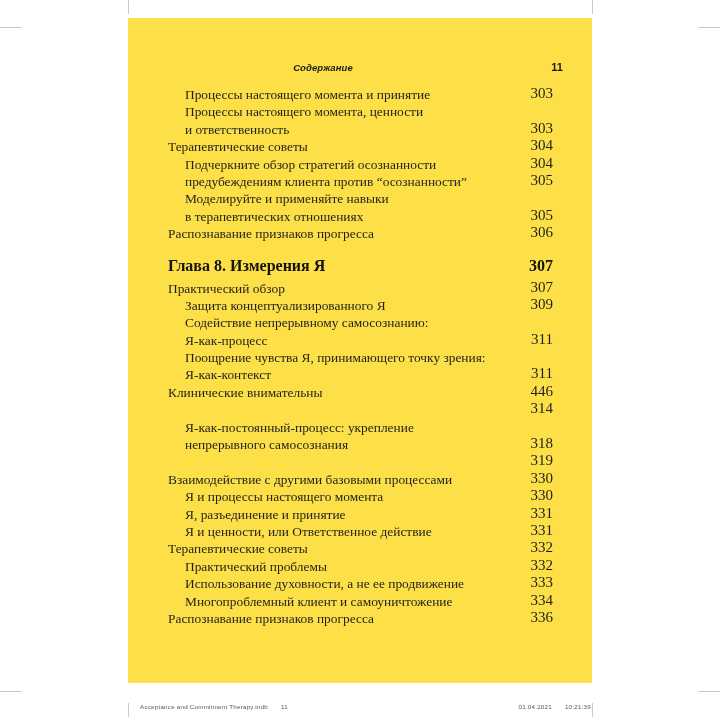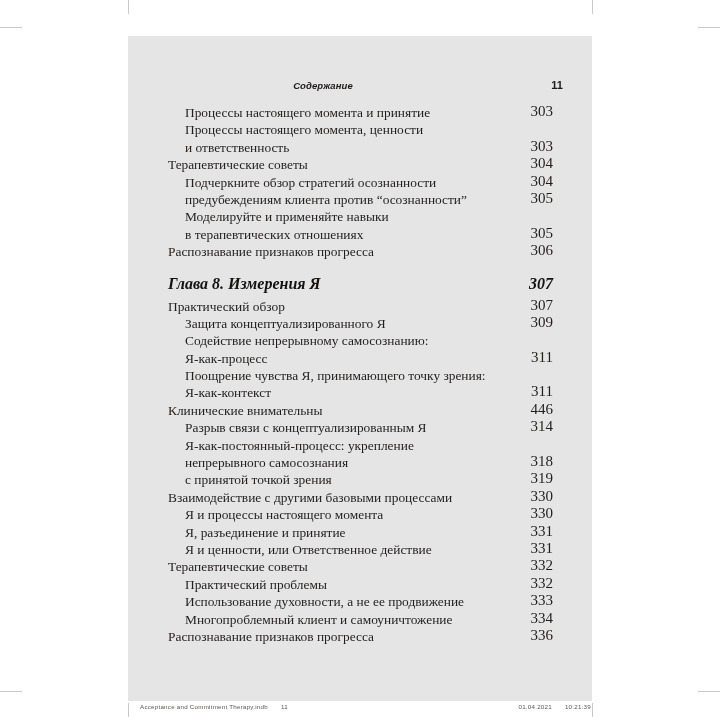--- a/index.html
+++ b/index.html
@@ -31,24 +31,24 @@
 
   .cm-tl-h { left: 0px;   top: 27px; }
   .cm-tr-h { left: 698px; top: 27px; }
   .cm-bl-h { left: 0px;   top: 691px; }
   .cm-br-h { left: 698px; top: 691px; }
 
   
   .page-sheet {
     position: absolute;
     left: 128px;
-    top: 36px;
+    top: 18px;
     width: 464px;
     height: 665px;
-    background: #e5e5e5;
+    background: #fde047;
   }
 
   
   .running-head {
     position: absolute;
     left: 0;
     top: 44px;
     width: 435px;
     height: 16px;
   }
@@ -104,21 +104,20 @@
   
   .lvl-0 .label { padding-left: 0px; }
   .lvl-1 .label { padding-left: 17px; }
 
   
   .toc-row.chapter {
     height: 21px;
     line-height: 21px;
     margin-top: 13px;
     margin-bottom: 3px;
-    font-style: italic;
   }
   .toc-row.chapter .label,
   .toc-row.chapter .page {
     font-size: 16px;
     font-weight: bold;
     color: #141312;
   }
 
   
   .footer {
@@ -175,24 +174,24 @@
       <div class="toc-row lvl-1"><span class="label">в терапевтических отношениях</span><span class="page">305</span></div>
       <div class="toc-row lvl-0"><span class="label">Распознавание признаков прогресса</span><span class="page">306</span></div>
       <div class="toc-row lvl-0 chapter"><span class="label">Глава 8. Измерения Я</span><span class="page">307</span></div>
       <div class="toc-row lvl-0"><span class="label">Практический обзор</span><span class="page">307</span></div>
       <div class="toc-row lvl-1"><span class="label">Защита концептуализированного Я</span><span class="page">309</span></div>
       <div class="toc-row lvl-1"><span class="label">Содействие непрерывному самосознанию:</span><span class="page"></span></div>
       <div class="toc-row lvl-1"><span class="label">Я-как-процесс</span><span class="page">311</span></div>
       <div class="toc-row lvl-1"><span class="label">Поощрение чувства Я, принимающего точку зрения:</span><span class="page"></span></div>
       <div class="toc-row lvl-1"><span class="label">Я-как-контекст</span><span class="page">311</span></div>
       <div class="toc-row lvl-0"><span class="label">Клинические внимательны</span><span class="page">446</span></div>
-      <div class="toc-row lvl-1"><span class="label">Разрыв связи с концептуализированным Я</span><span class="page">314</span></div>
+      <div class="toc-row lvl-1"><span class="page">314</span></div>
       <div class="toc-row lvl-1"><span class="label">Я-как-постоянный-процесс: укрепление</span><span class="page"></span></div>
       <div class="toc-row lvl-1"><span class="label">непрерывного самосознания</span><span class="page">318</span></div>
-      <div class="toc-row lvl-1"><span class="label">с принятой точкой зрения</span><span class="page">319</span></div>
+      <div class="toc-row lvl-1"><span class="page">319</span></div>
       <div class="toc-row lvl-0"><span class="label">Взаимодействие с другими базовыми процессами</span><span class="page">330</span></div>
       <div class="toc-row lvl-1"><span class="label">Я и процессы настоящего момента</span><span class="page">330</span></div>
       <div class="toc-row lvl-1"><span class="label">Я, разъединение и принятие</span><span class="page">331</span></div>
       <div class="toc-row lvl-1"><span class="label">Я и ценности, или Ответственное действие</span><span class="page">331</span></div>
       <div class="toc-row lvl-0"><span class="label">Терапевтические советы</span><span class="page">332</span></div>
       <div class="toc-row lvl-1"><span class="label">Практический проблемы</span><span class="page">332</span></div>
       <div class="toc-row lvl-1"><span class="label">Использование духовности, а не ее продвижение</span><span class="page">333</span></div>
       <div class="toc-row lvl-1"><span class="label">Многопроблемный клиент и самоуничтожение</span><span class="page">334</span></div>
       <div class="toc-row lvl-0"><span class="label">Распознавание признаков прогресса</span><span class="page">336</span></div>
     </div>

